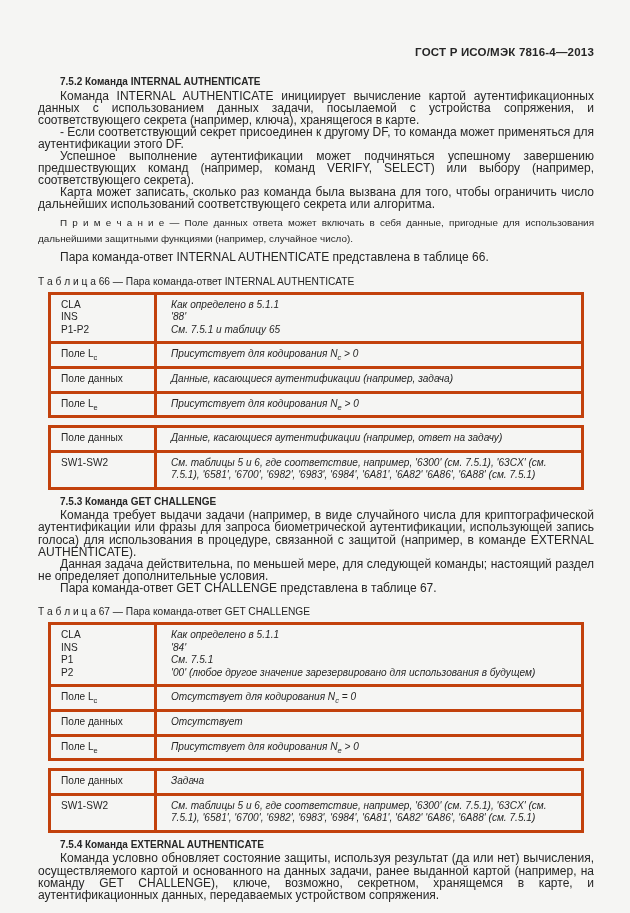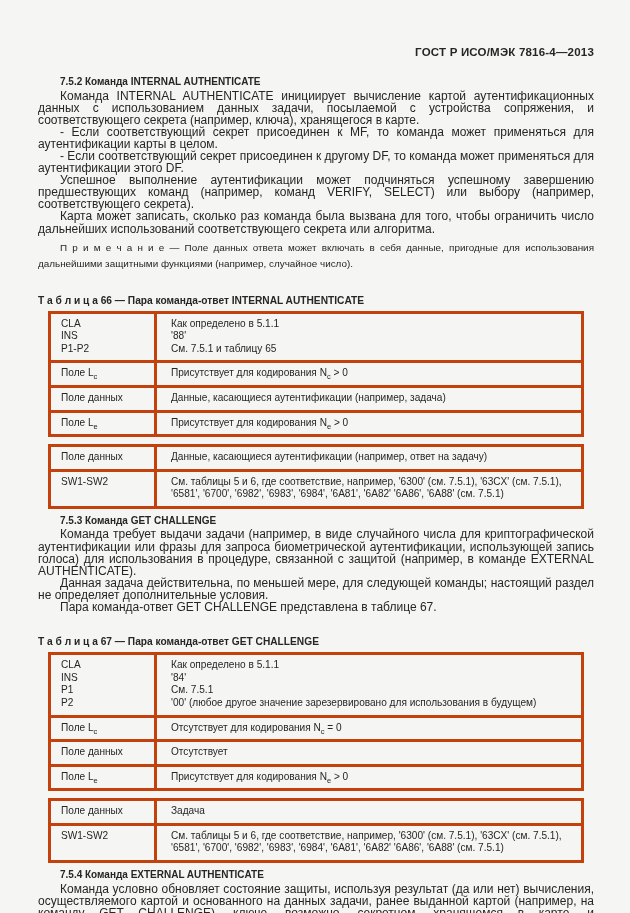--- a/index.html
+++ b/index.html
@@ -44,38 +44,37 @@
   .note {
     font-size: 9.9px;
     line-height: 16px;
     text-align: justify;
     text-indent: 22px;
     margin: 5px 0 4px 0;
   }
   .table-caption {
     font-size: 10.2px;
     line-height: 12px;
-    margin: 23px 0 4px 0;
-    font-weight: bold;
+    margin: 12px 0 4px 0;
   }
   table.gost {
     border-collapse: collapse;
     margin-left: 10px;
     width: 536px;
     table-layout: fixed;
   }
   table.gost td {
     border: 3px solid #c2410c;
     font-size: 10.1px;
     line-height: 12.6px;
     vertical-align: top;
     padding: 4px 8px 5px 10px;
   }
   table.gost td.cell-label { width: 85px; }
-  table.gost td.cell-value { padding-left: 14px; }
+  table.gost td.cell-value { padding-left: 14px; font-style: italic; }
   table.gost sub {
     font-size: 7.5px;
     line-height: 0;
   }
   .table-gap { height: 7px; }
   .page-number {
     text-align: right;
     font-size: 10.8px;
     margin-top: 10px;
     font-style: italic;
@@ -85,25 +84,25 @@
 <body>
 
 <div class="page">
   <div class="content">
 
     <div class="doc-header">ГОСТ Р ИСО/МЭК 7816-4—2013</div>
 
     <div>
       <div class="section-heading">7.5.2 Команда INTERNAL AUTHENTICATE</div>
       <p class="para">Команда INTERNAL AUTHENTICATE инициирует вычисление картой аутентификационных данных с использованием данных задачи, посылаемой с устройства сопряжения, и соответствующего секрета (например, ключа), хранящегося в карте.</p>
-      <p class="para">- Если соответствующий секрет присоединен к MF, то команда может применяться для аутентификации карты в целом.</p>
       <p class="para">- Если соответствующий секрет присоединен к другому DF, то команда может применяться для аутентификации этого DF.</p>
       <p class="para">Успешное выполнение аутентификации может подчиняться успешному завершению предшествующих команд (например, команд VERIFY, SELECT) или выбору (например, соответствующего секрета).</p>
       <p class="para">Карта может записать, сколько раз команда была вызвана для того, чтобы ограничить число дальнейших использований соответствующего секрета или алгоритма.</p>
       <p class="note">П р и м е ч а н и е — Поле данных ответа может включать в себя данные, пригодные для использования дальнейшими защитными функциями (например, случайное число).</p>
+      <p class="para">Пара команда-ответ INTERNAL AUTHENTICATE представлена в таблице 66.</p>
     </div>
 
     <div class="table-caption">Т а б л и ц а  66 — Пара команда-ответ INTERNAL AUTHENTICATE</div>
     <table class="gost">
       <tbody>
           <tr>
             <td class="cell-label">CLA<br>INS<br>P1-P2</td>
             <td class="cell-value">Как определено в 5.1.1<br>'88'<br>См. 7.5.1 и таблицу 65</td>
           </tr>
           <tr>

